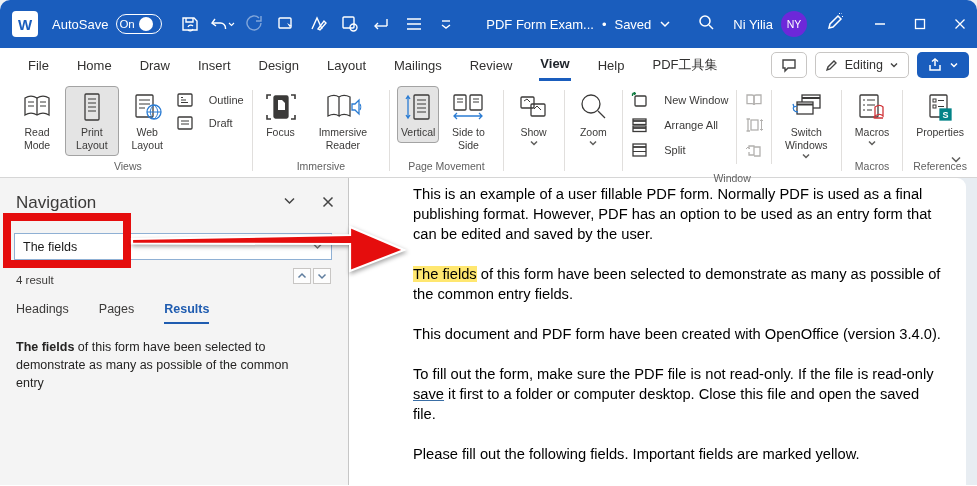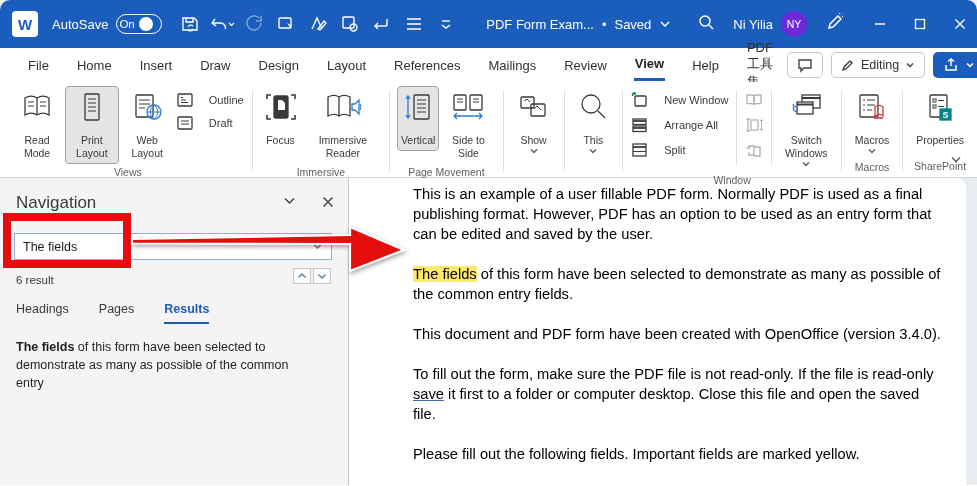--- a/index.html
+++ b/index.html
@@ -54,21 +54,21 @@
   .ribbon { height:96px; background:#fff; border-bottom:1px solid #d6d6d6; display:flex;
             padding:4px 6px 0 10px; position:relative; }
   .rgroup { display:flex; flex-direction:column; }
   .rgroup-content { flex:1; display:flex; align-items:flex-start; }
   .rgroup-label { text-align:center; font-size:10.5px; color:#616161; padding:2px 0 5px; }
   .rdivider { width:1px; background:#e1dfdd; margin:4px 6px 6px; }
   .rbtn-big { display:flex; flex-direction:column; align-items:center; border:1px solid transparent;
               border-radius:4px; padding:5px 5px 3px; margin:0 1px; cursor:pointer; min-width:42px; }
   .rbtn-big.selected { background:#e4e4e4; border-color:#a3a3a3; }
   .rbtn-big .blabel { font-size:10.5px; line-height:13px; color:#3b3a39; text-align:center;
-                      margin-top:12px; white-space:pre-line; }
+                      margin-top:4px; white-space:pre-line; }
   .rbtn-big svg { fill:none; stroke:#3b3a39; stroke-width:1.3; }
   .chev { font-size:0; }
   .chev svg { stroke:#5f5e5c; stroke-width:1.5; fill:none; }
   .small-col { display:flex; flex-direction:column; gap:7px; padding-top:6px; margin:0 2px; }
   .rbtn-small { display:flex; align-items:center; gap:16px; font-size:11px; color:#3b3a39;
                 cursor:pointer; white-space:nowrap; }
   .rbtn-small svg { fill:none; stroke:#3b3a39; stroke-width:1.3; }
   .rbtn-small.disabled svg { stroke:#b3b1af; }
   .ribbon-collapse { position:absolute; right:14px; bottom:8px; cursor:pointer; }
   .ribbon-collapse svg { stroke:#5f5e5c; fill:none; stroke-width:1.5; }
@@ -228,33 +228,30 @@
   </div>
 
   <div class="tabrow">
     <div class="tab">
         <span>File</span>
       </div>
     <div class="tab">
         <span>Home</span>
       </div>
     <div class="tab">
+        <span>Draw</span>
+      </div>
+    <div class="tab">
         <span>Insert</span>
       </div>
     <div class="tab">
-        <span>Draw</span>
-      </div>
-    <div class="tab">
         <span>Design</span>
       </div>
     <div class="tab">
         <span>Layout</span>
-      </div>
-    <div class="tab">
-        <span>References</span>
       </div>
     <div class="tab">
         <span>Mailings</span>
       </div>
     <div class="tab">
         <span>Review</span>
       </div>
     <div class="tab active">
         <span>View</span>
       </div>
@@ -411,21 +408,21 @@
 
     <div class="rdivider"></div>
 
     <div class="rgroup">
       <div class="rgroup-content">
         <div class="rbtn-big">
           <svg width="32" height="30" viewBox="0 0 32 30">
               <circle cx="14" cy="12" r="9"></circle>
               <path d="M21 19l7 7"></path>
             </svg>
-          <span class="blabel">This</span>
+          <span class="blabel">Zoom</span>
           <span class="chev"><svg width="10" height="8" viewBox="0 0 10 8">
                 <path d="M2 2.5l3 3 3-3"></path>
               </svg></span>
         </div>
       </div>
       <div class="rgroup-label"></div>
     </div>
 
     <div class="rdivider"></div>
 
@@ -529,21 +526,21 @@
               <rect x="10" y="7" width="3" height="3" stroke-width="1"></rect>
               <path d="M15 8.5h6" stroke-width="1"></path>
               <rect x="10" y="13" width="3" height="3" stroke-width="1"></rect>
               <path d="M15 14.5h6" stroke-width="1"></path>
               <rect x="17" y="17" width="11" height="11" fill="#038387" stroke="#038387"></rect>
               <text x="22.5" y="25.5" font-size="9" fill="#fff" stroke="none" text-anchor="middle" font-family="Liberation Sans, sans-serif" font-weight="bold">S</text>
             </svg>
           <span class="blabel">Properties</span>
         </div>
       </div>
-      <div class="rgroup-label">SharePoint</div>
+      <div class="rgroup-label">References</div>
     </div>
 
     <div class="ribbon-collapse">
       <svg width="14" height="10" viewBox="0 0 14 10">
           <path d="M3 2.5l4 4 4-4"></path>
         </svg>
     </div>
   </div>
 
   <div class="content">
@@ -563,21 +560,21 @@
         </span>
       </div>
       <div class="nav-search">
         <input type="text" value="The fields" style="">
         <span class="dd">
           <svg width="11" height="9" viewBox="0 0 11 9">
               <path d="M2 2.5l3.5 3.5L9 2.5"></path>
             </svg>
         </span>
       </div>
-      <div class="nav-count">6 result</div>
+      <div class="nav-count">4 result</div>
       <div class="result-nav">
         <span class="rn-btn">
           <svg width="10" height="8" viewBox="0 0 10 8">
               <path d="M1.5 5.5L5 2l3.5 3.5"></path>
             </svg>
         </span>
         <span class="rn-btn">
           <svg width="10" height="8" viewBox="0 0 10 8">
               <path d="M1.5 2.5L5 6l3.5-3.5"></path>
             </svg>

